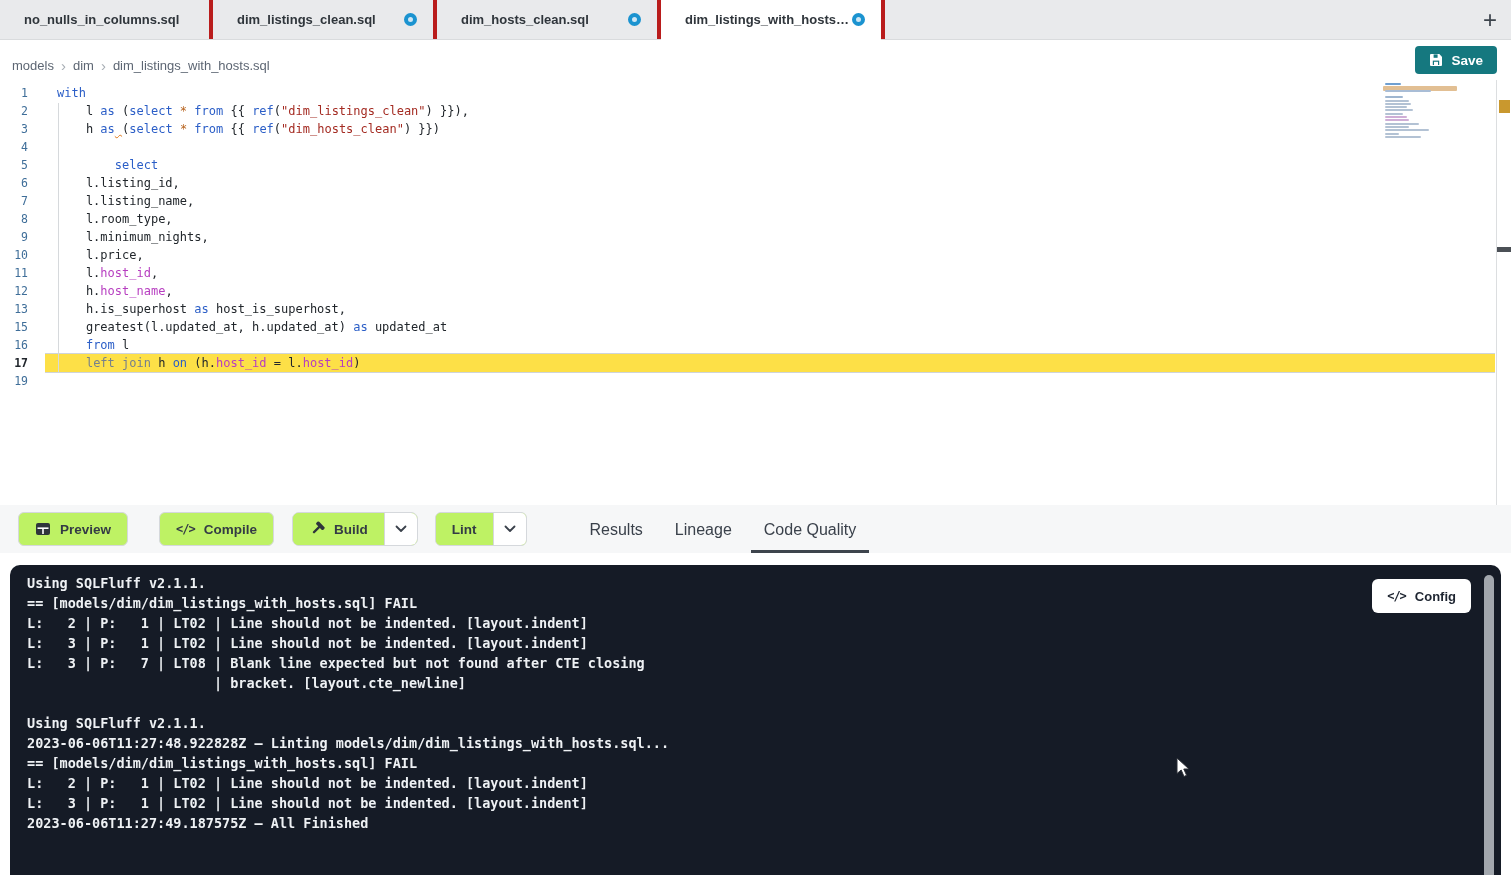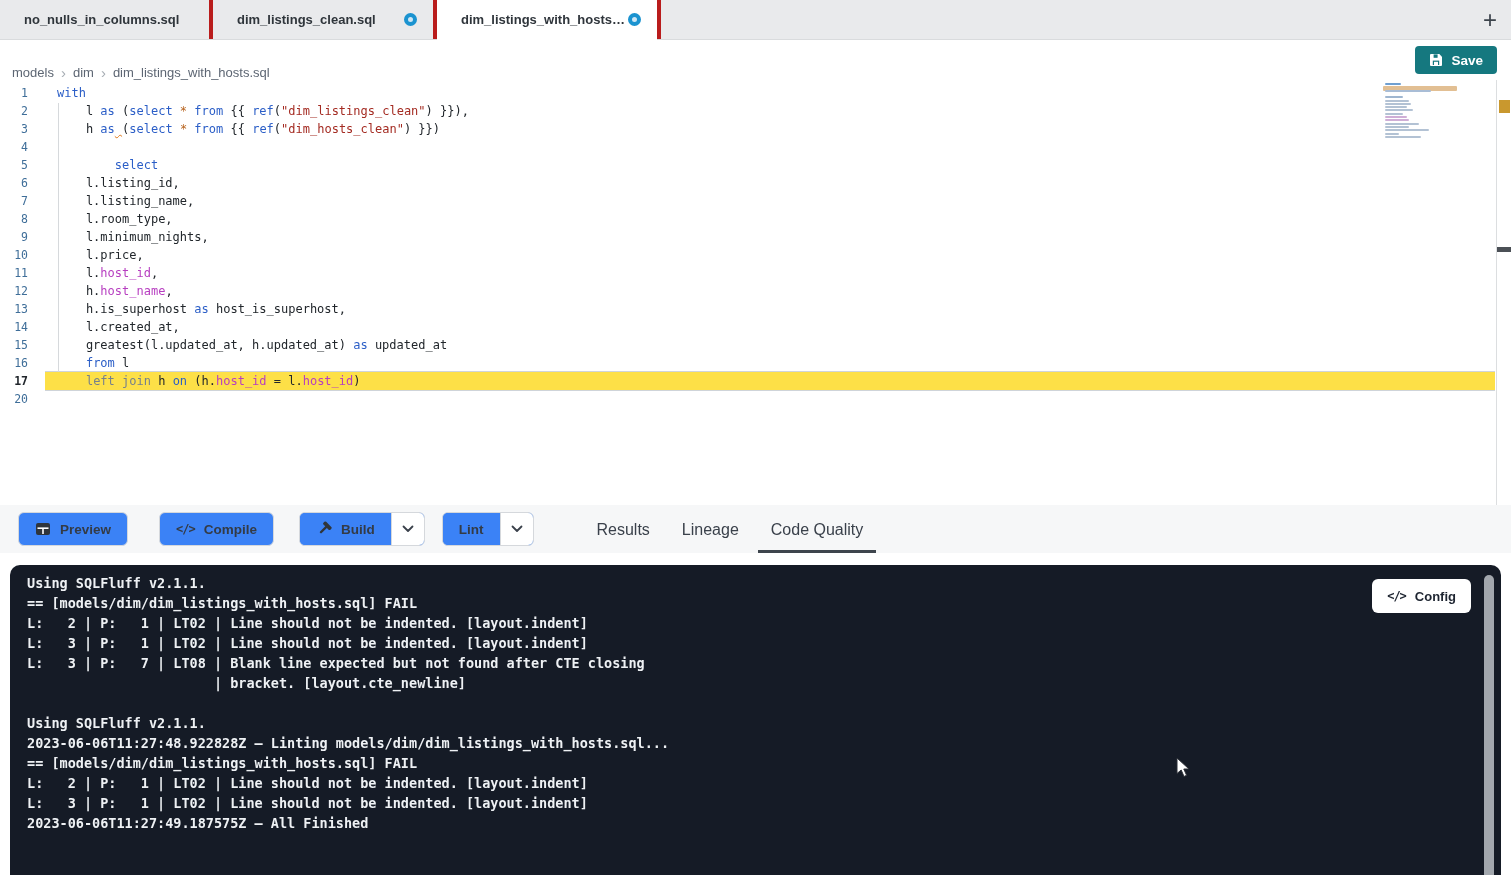--- a/index.html
+++ b/index.html
@@ -19,21 +19,21 @@
   .tab-label { white-space:nowrap; overflow:hidden; text-overflow:ellipsis; }
   .dot { margin-left:auto; width:13px; height:13px; border-radius:50%;
          border:4px solid #1b93d0; background:#cfe7f5; flex:0 0 auto; }
   .dot.hidden { visibility:hidden; }
   .new-tab { position:absolute; right:0; top:0; width:42px; height:40px; display:flex;
              align-items:center; justify-content:center; font-size:24px; font-weight:300;
              color:#3c434b; cursor:pointer; }
 
   
   .crumb-bar { position:absolute; top:40px; left:0; right:0; height:40px; background:#fff; }
-  .breadcrumb { position:absolute; left:12px; top:12px; height:40px; display:flex; align-items:center;
+  .breadcrumb { position:absolute; left:12px; top:5px; height:40px; display:flex; align-items:center;
                 font-size:13px; color:#5d6673; }
   .crumb { cursor:pointer; }
   .crumb-sep { margin:0 7px; color:#a7adb4; font-size:15px; }
   .save-btn { position:absolute; right:14px; top:6px; height:28px; background:#15787f;
               border:none; border-radius:4px; color:#fff; font-family:"Liberation Sans",sans-serif;
               font-size:13.5px; font-weight:600; display:flex; align-items:center; gap:8px;
               padding:0 14px; cursor:pointer; }
 
   
   .editor { position:absolute; top:80px; left:0; right:0; height:425px; background:#fff;
@@ -55,30 +55,30 @@
   .indent-guide { position:absolute; left:58px; top:23px; height:269px; width:1px; background:#d6d9dc; }
   .minimap { position:absolute; top:3px; right:54px; width:74px; height:58px; }
   .minimap .stripe { position:absolute; height:2px; border-radius:1px; }
   .ruler-line { position:absolute; top:0; bottom:0; right:14px; width:1px; background:#dcdee0; }
   .ruler-orange { position:absolute; top:20px; right:1px; width:11px; height:13px; background:#c9982e; }
   .ruler-dark { position:absolute; top:167px; right:0; width:14px; height:5px; background:#4b5056; }
 
   
   .action-strip { position:absolute; top:505px; left:0; right:0; height:48px; background:#f6f7f8;
                   display:flex; align-items:center; }
-  .btn, .btn-group { background:#3b82f6; border:1px solid #d5d8dc; border-radius:6px; height:34px; }
+  .btn, .btn-group { background:#bef264; border:1px solid #d5d8dc; border-radius:6px; height:34px; }
   .btn { display:inline-flex; align-items:center; gap:9px; padding:0 16px; font-size:13.5px;
          color:#343b45; font-weight:600; font-family:"Liberation Sans",sans-serif; cursor:pointer; }
   .btn-preview { margin-left:18px; }
   .btn-compile { margin-left:31px; }
   .btn-group { display:inline-flex; overflow:hidden; }
   .btn-group .btn-main { border:none; border-radius:0; height:32px; }
   .btn-caret { border:none; border-left:1px solid #d5d8dc; width:33px; height:32px; background:#fff;
                display:flex; align-items:center; justify-content:center; cursor:pointer; }
-  .grp-build { margin-left:25px; }
+  .grp-build { margin-left:18px;border-radius:7px; }
   .grp-lint { margin-left:17px; }
   .code-glyph { font-family:"DejaVu Sans Mono", monospace; font-weight:bold; font-size:12px; letter-spacing:-1px; }
   .panel-tabs { margin-left:50px; display:flex; height:48px; }
   .panel-tab { position:relative; height:48px; line-height:50px; padding:0 13px; margin-right:6px;
                font-size:16px; color:#3a414b; cursor:pointer; white-space:nowrap; }
   .panel-tab.active::after { content:''; position:absolute; left:0; right:0; bottom:0; height:3px;
                              background:#3e454d; }
 
   
   .terminal { position:absolute; top:565px; left:10px; width:1491px; height:310px;
@@ -101,20 +101,24 @@
 
 <div class="app">
 
   <header class="tab-bar">
     <div class="tab">
       <span class="tab-label">no_nulls_in_columns.sql</span>
       <span class="dot hidden"></span>
     </div>
     <div class="tab">
       <span class="tab-label">dim_listings_clean.sql</span>
+      <span class="dot"></span>
+    </div>
+    <div class="tab">
+      <span class="tab-label">dim_hosts_clean.sql</span>
       <span class="dot"></span>
     </div>
     <div class="tab active">
       <span class="tab-label">dim_listings_with_hosts.sql</span>
       <span class="dot"></span>
     </div>
     <div class="new-tab">+</div>
   </header>
 
   <div class="crumb-bar">
@@ -184,37 +188,33 @@
         </div>
         <div class="code-row">
           <span class="gutter-num">12</span>
           <span class="code-text"><span class="tok-pl">    h.</span><span class="tok-fld">host_name</span><span class="tok-pl">,</span></span>
         </div>
         <div class="code-row">
           <span class="gutter-num">13</span>
           <span class="code-text"><span class="tok-pl">    h.is_superhost </span><span class="tok-kw">as</span><span class="tok-pl"> host_is_superhost,</span></span>
         </div>
         <div class="code-row">
-          <span class="gutter-num">14</span>
-          <span class="code-text"><span class="tok-pl">    l.created_at,</span></span>
-        </div>
-        <div class="code-row">
           <span class="gutter-num">15</span>
           <span class="code-text"><span class="tok-pl">    greatest(l.updated_at, h.updated_at) </span><span class="tok-kw">as</span><span class="tok-pl"> updated_at</span></span>
         </div>
         <div class="code-row">
           <span class="gutter-num">16</span>
           <span class="code-text"><span class="tok-pl">    </span><span class="tok-kw">from</span><span class="tok-pl"> l</span></span>
         </div>
         <div class="code-row active">
           <span class="gutter-num">17</span>
           <span class="code-text"><span class="tok-pl">    </span><span class="tok-dim">left join</span><span class="tok-pl"> h </span><span class="tok-kw">on</span><span class="tok-pl"> (h.</span><span class="tok-fld">host_id</span><span class="tok-pl"> = l.</span><span class="tok-fld">host_id</span><span class="tok-pl">)</span></span>
         </div>
         <div class="code-row">
-          <span class="gutter-num">20</span>
+          <span class="gutter-num">19</span>
           <span class="code-text"></span>
         </div>
       </div>
     <div class="indent-guide"></div>
     <div class="minimap">
         <div class="stripe" style="top: 0px; left: 2px; width: 16px; background: rgb(111, 159, 208);"></div>
         <div class="stripe" style="top: 3.3px; left: 0px; width: 74px; background: rgb(226, 191, 147); height: 5px;"></div>
         <div class="stripe" style="top: 6.6px; left: 2px; width: 46px; background: rgb(169, 189, 214);"></div>
         <div class="stripe" style="top: 13.2px; left: 2px; width: 18px; background: rgb(159, 182, 208);"></div>
         <div class="stripe" style="top: 16.5px; left: 2px; width: 24px; background: rgb(179, 194, 212);"></div>

